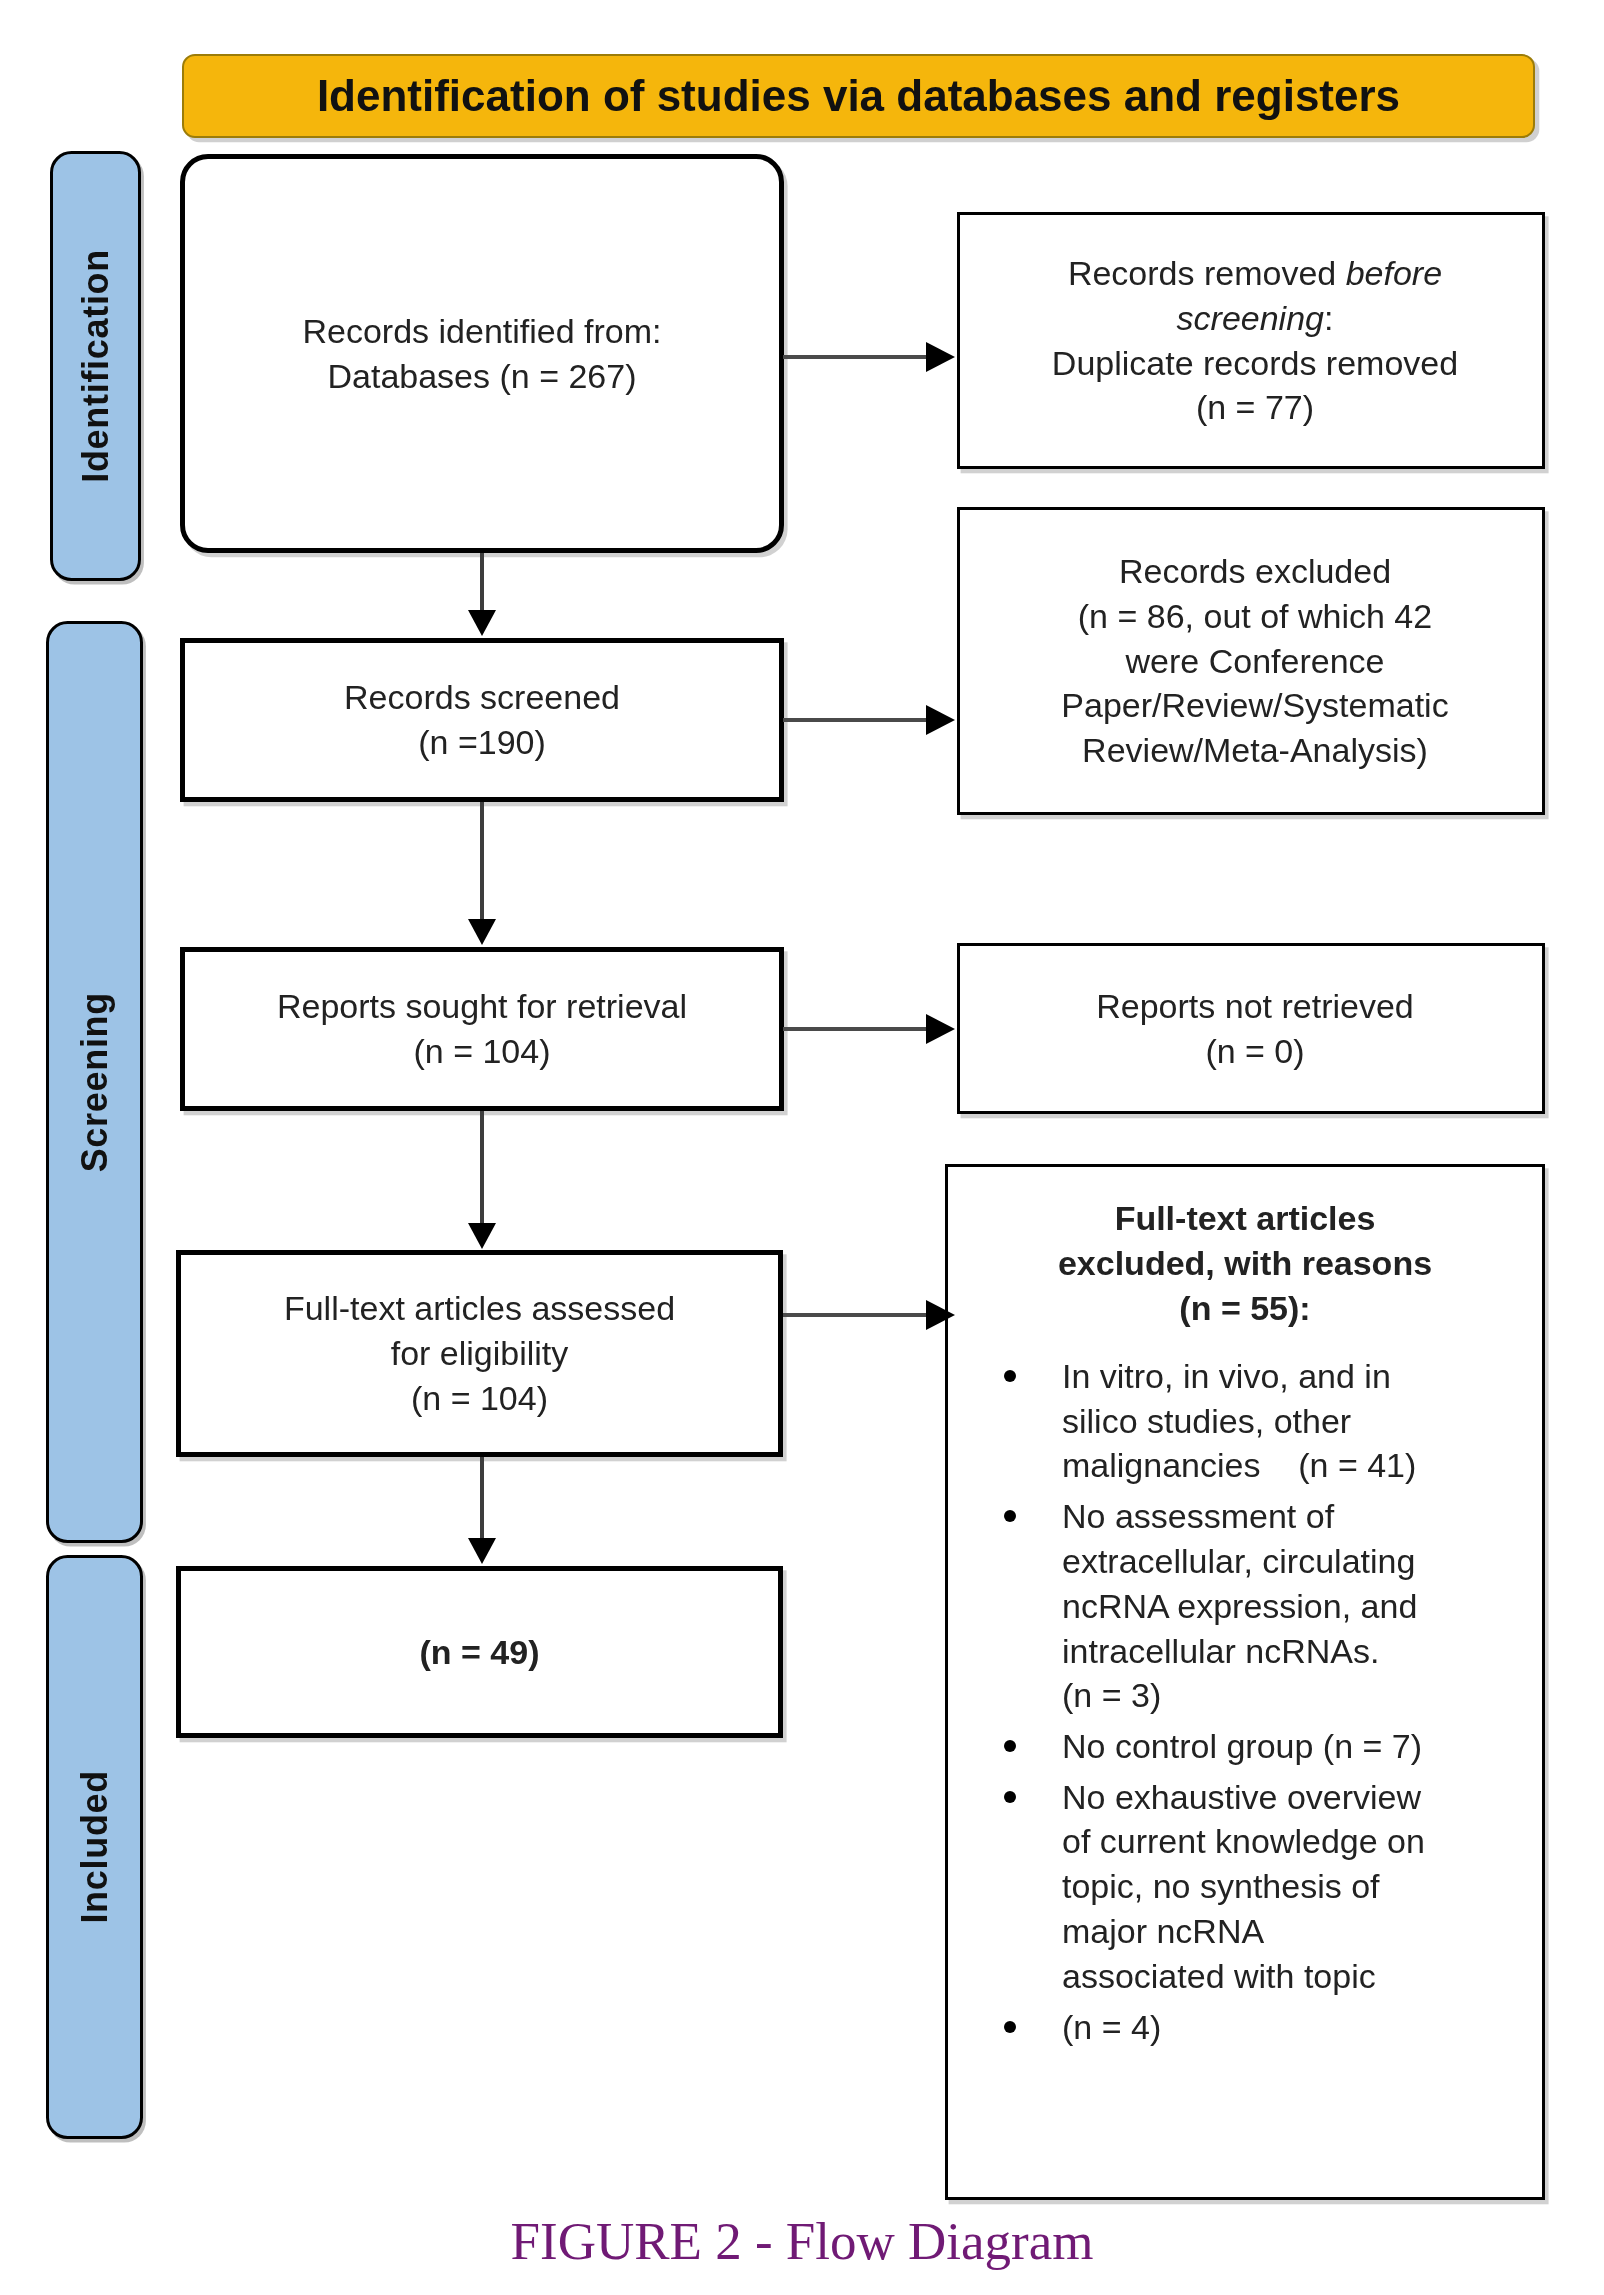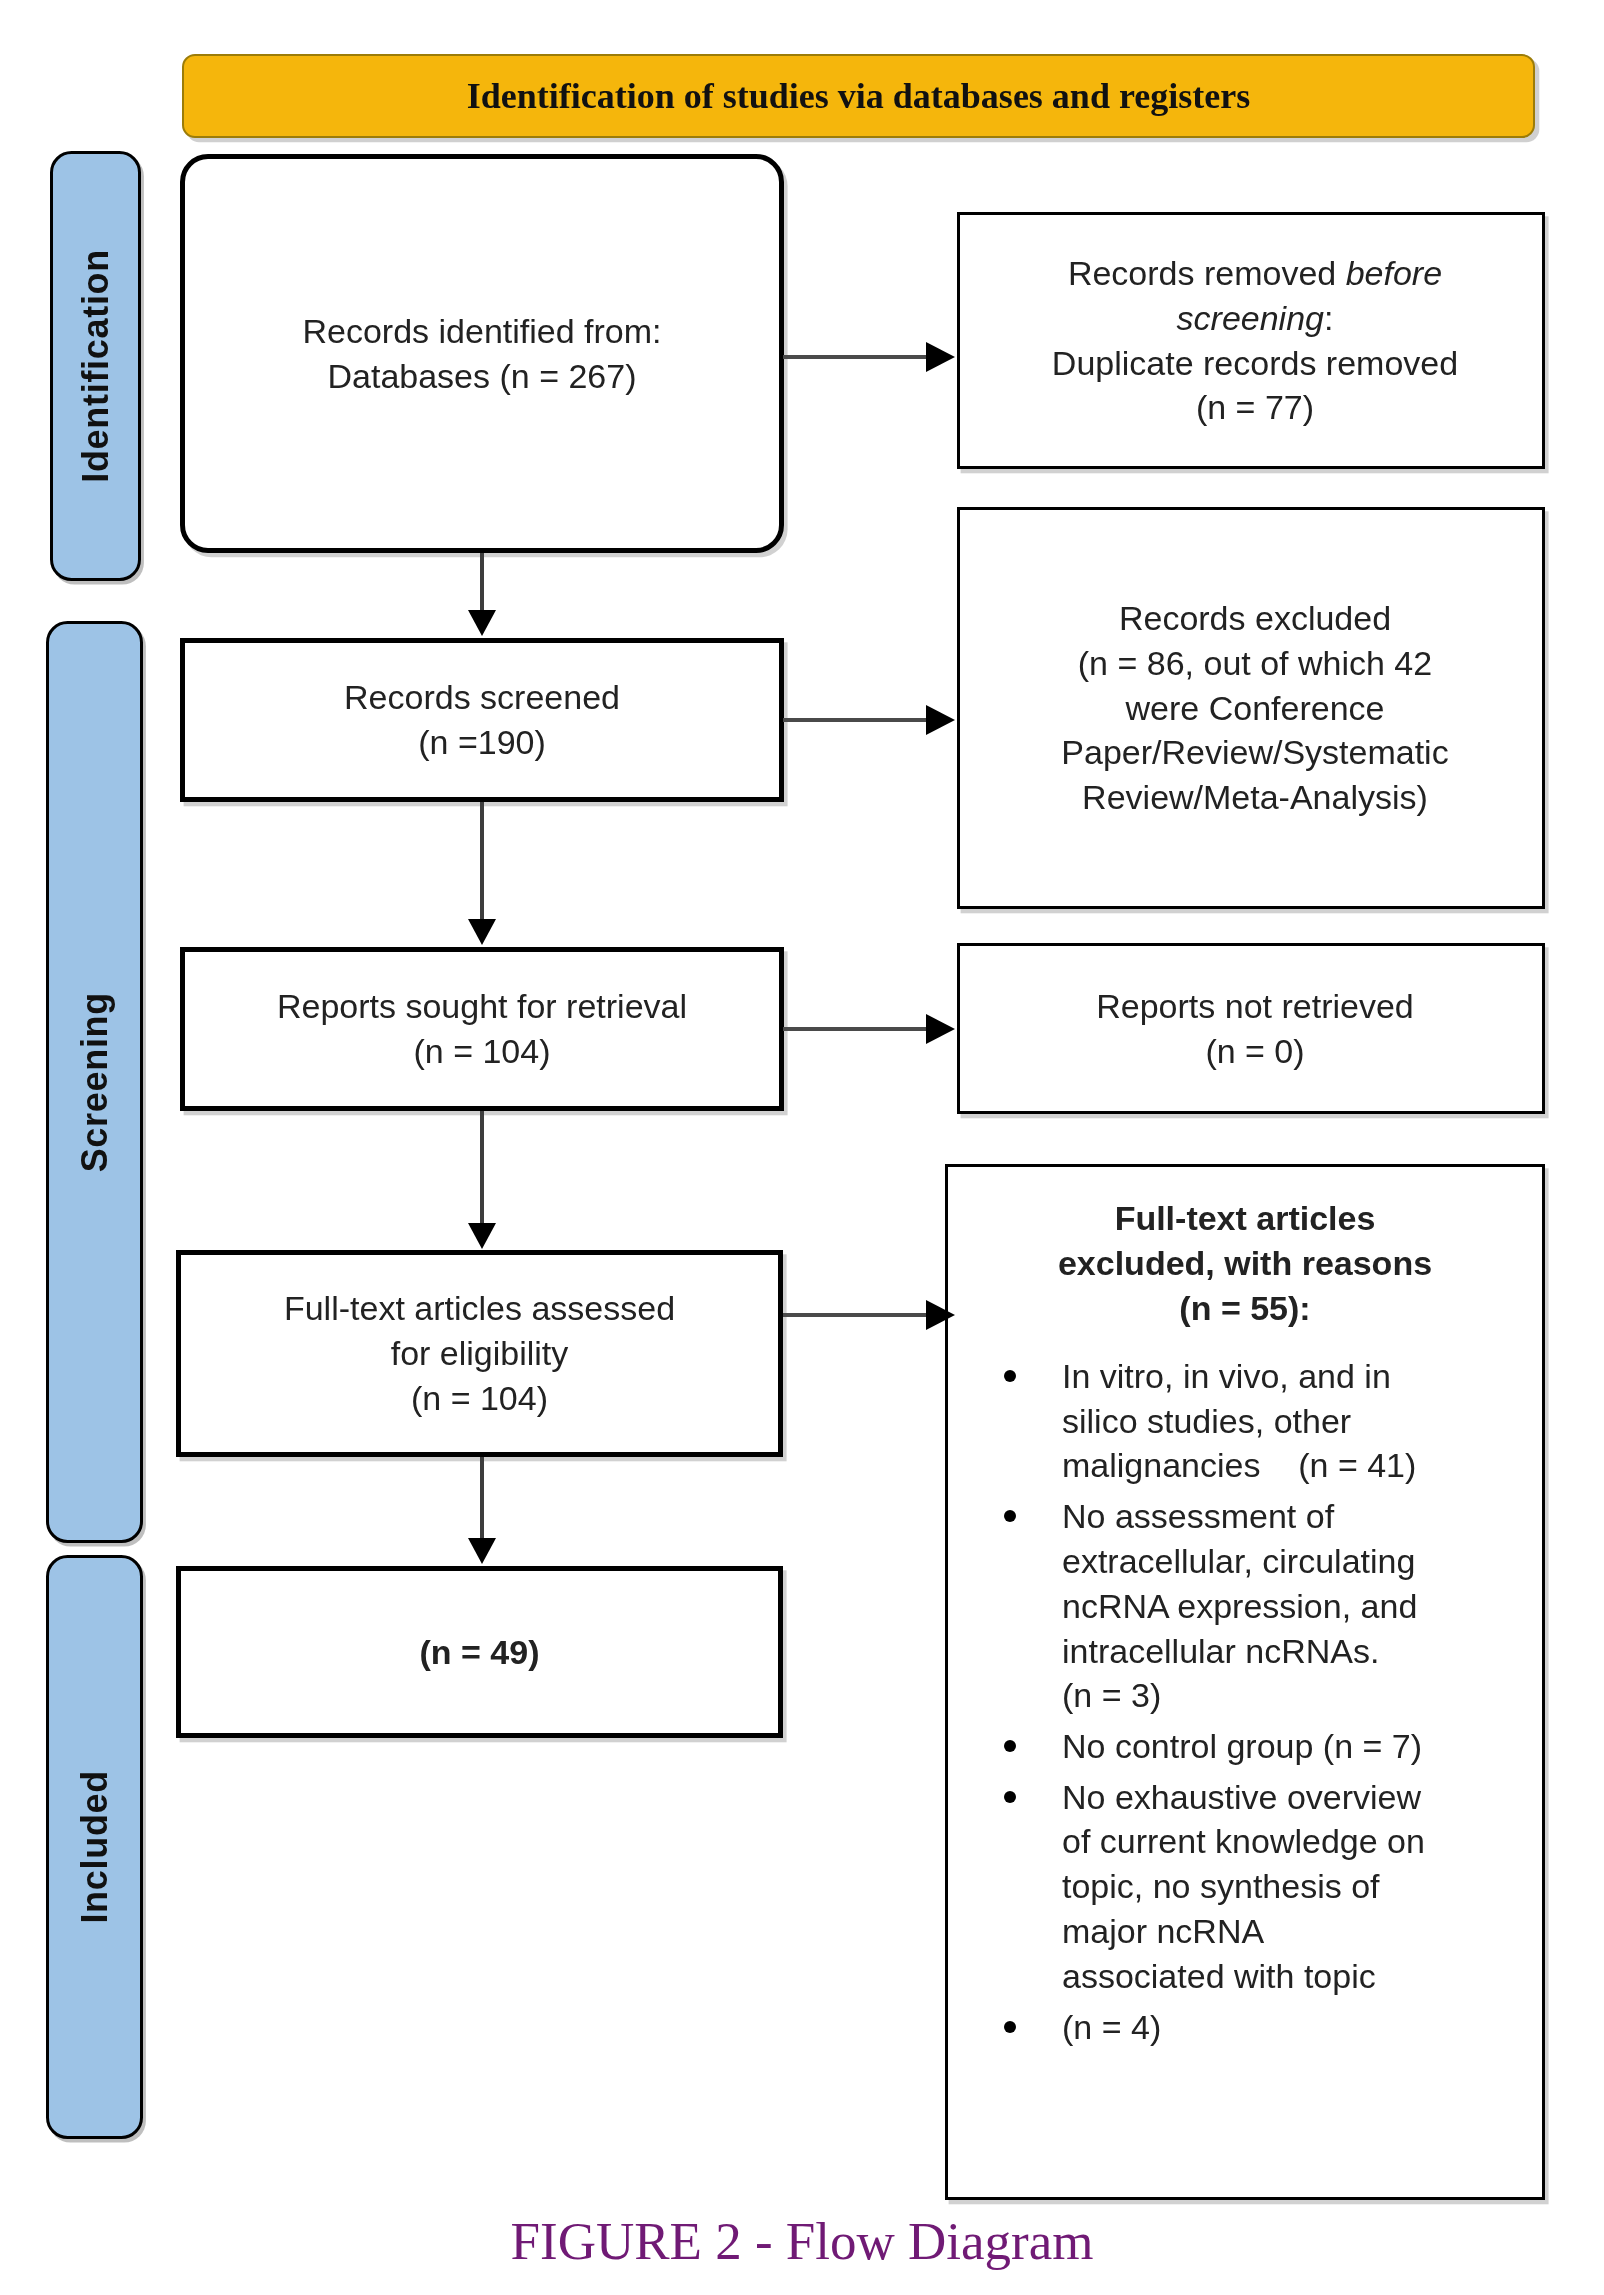--- a/index.html
+++ b/index.html
@@ -13,21 +13,21 @@
   }
   
   .banner{
     position:absolute;left:182px;top:54px;width:1349px;height:80px;
     background:#F5B60C;
     border:2.2px solid #9c7c08;
     border-radius:13px;
     box-shadow:4.3px 4.3px 0 rgba(150,150,150,.45);
     display:flex;align-items:center;justify-content:center;
   }
-  .banner span{font-size:36px;font-weight:bold;color:#111;font-family:Liberation Serif, serif;}
+  .banner span{font-size:44px;font-weight:bold;color:#111;}
   
   .sbar{
     position:absolute;
     background:#9DC3E6;
     border:3.6px solid #000;
     border-radius:21.6px;
     box-shadow:2.9px 3.6px 0 rgba(0,0,0,.25);
     display:flex;align-items:center;justify-content:center;
   }
   .vtext{
@@ -147,21 +147,21 @@
     <div>
       <span>Records removed </span><span class="it">before</span>
     </div>
     <div>
       <span class="it">screening</span><span>:</span>
     </div>
     <div>Duplicate records removed</div>
     <div>(n = 77)</div>
   </div>
 
-  <div class="box right" style="left:957px;top:507px;width:588px;height:402px;">
+  <div class="box right" style="left:957px;top:507px;width:588px;height:308px;">
     <div class="preline">Records excluded
 (n = 86, out of which 42
 were Conference
 Paper/Review/Systematic
 Review/Meta-Analysis)</div>
   </div>
 
   <div class="box right" style="left:957px;top:943px;width:588px;height:171px;">
     <div>Reports not retrieved</div>
     <div>(n = 0)</div>

